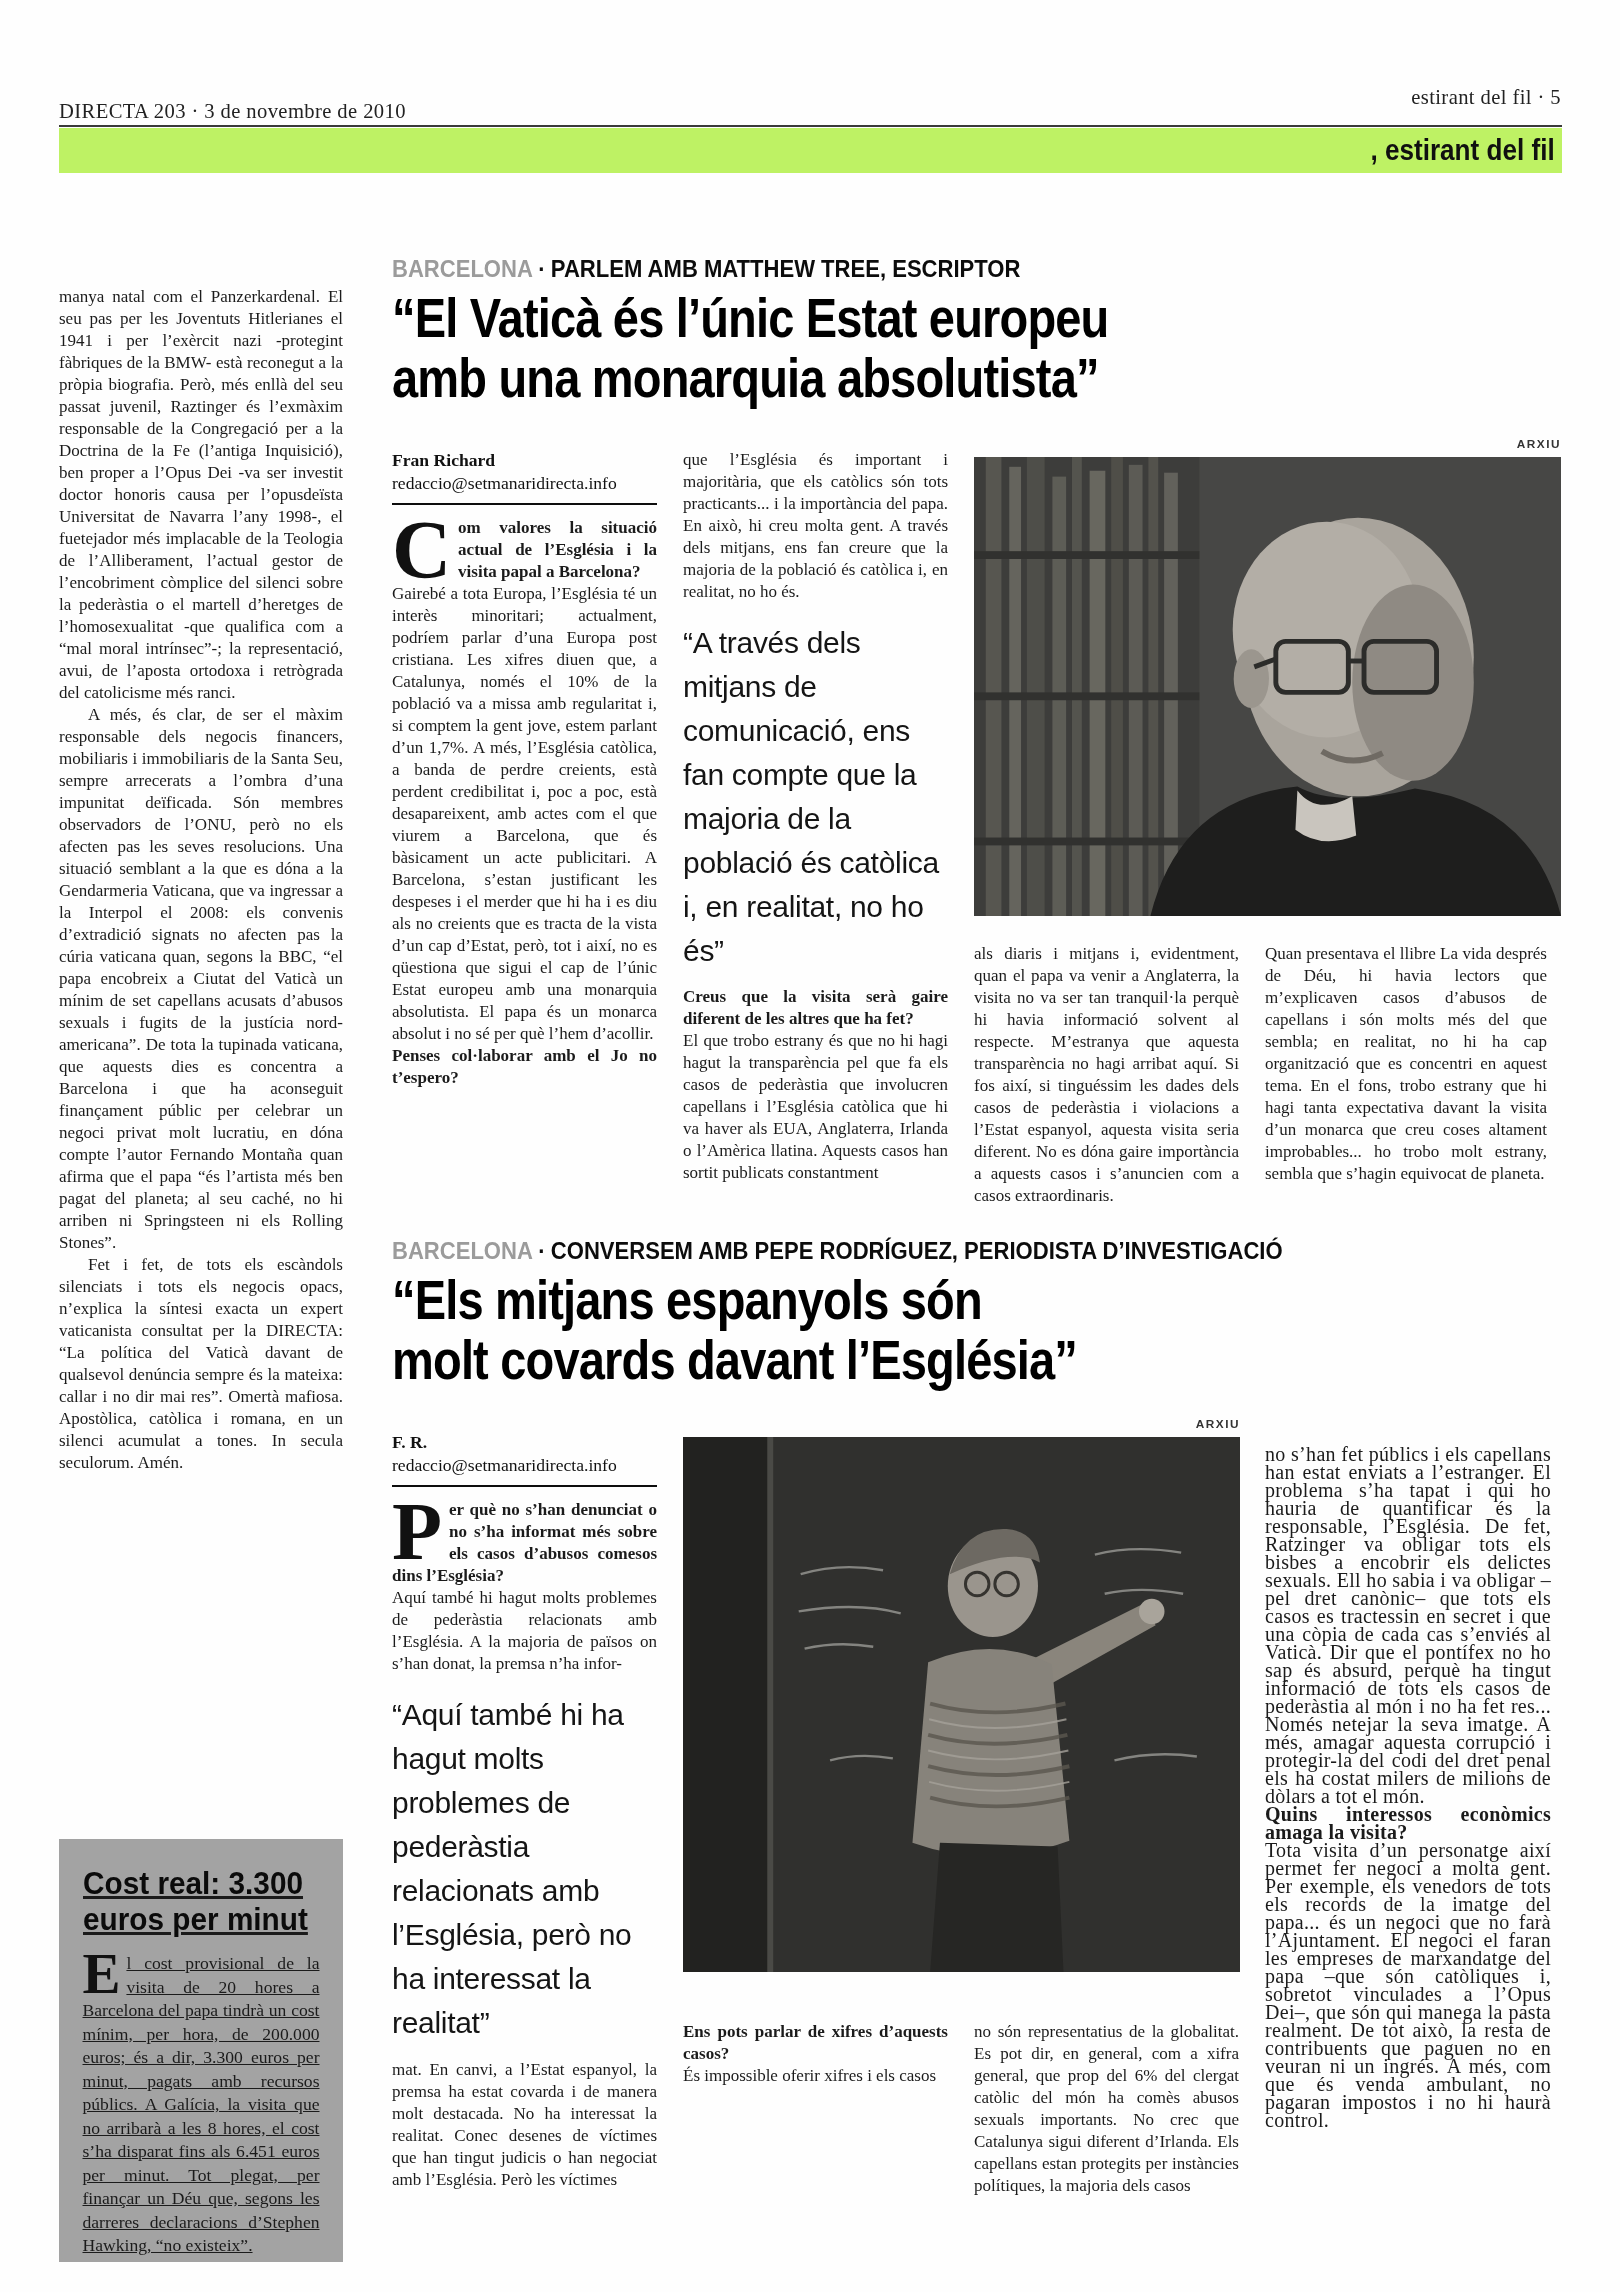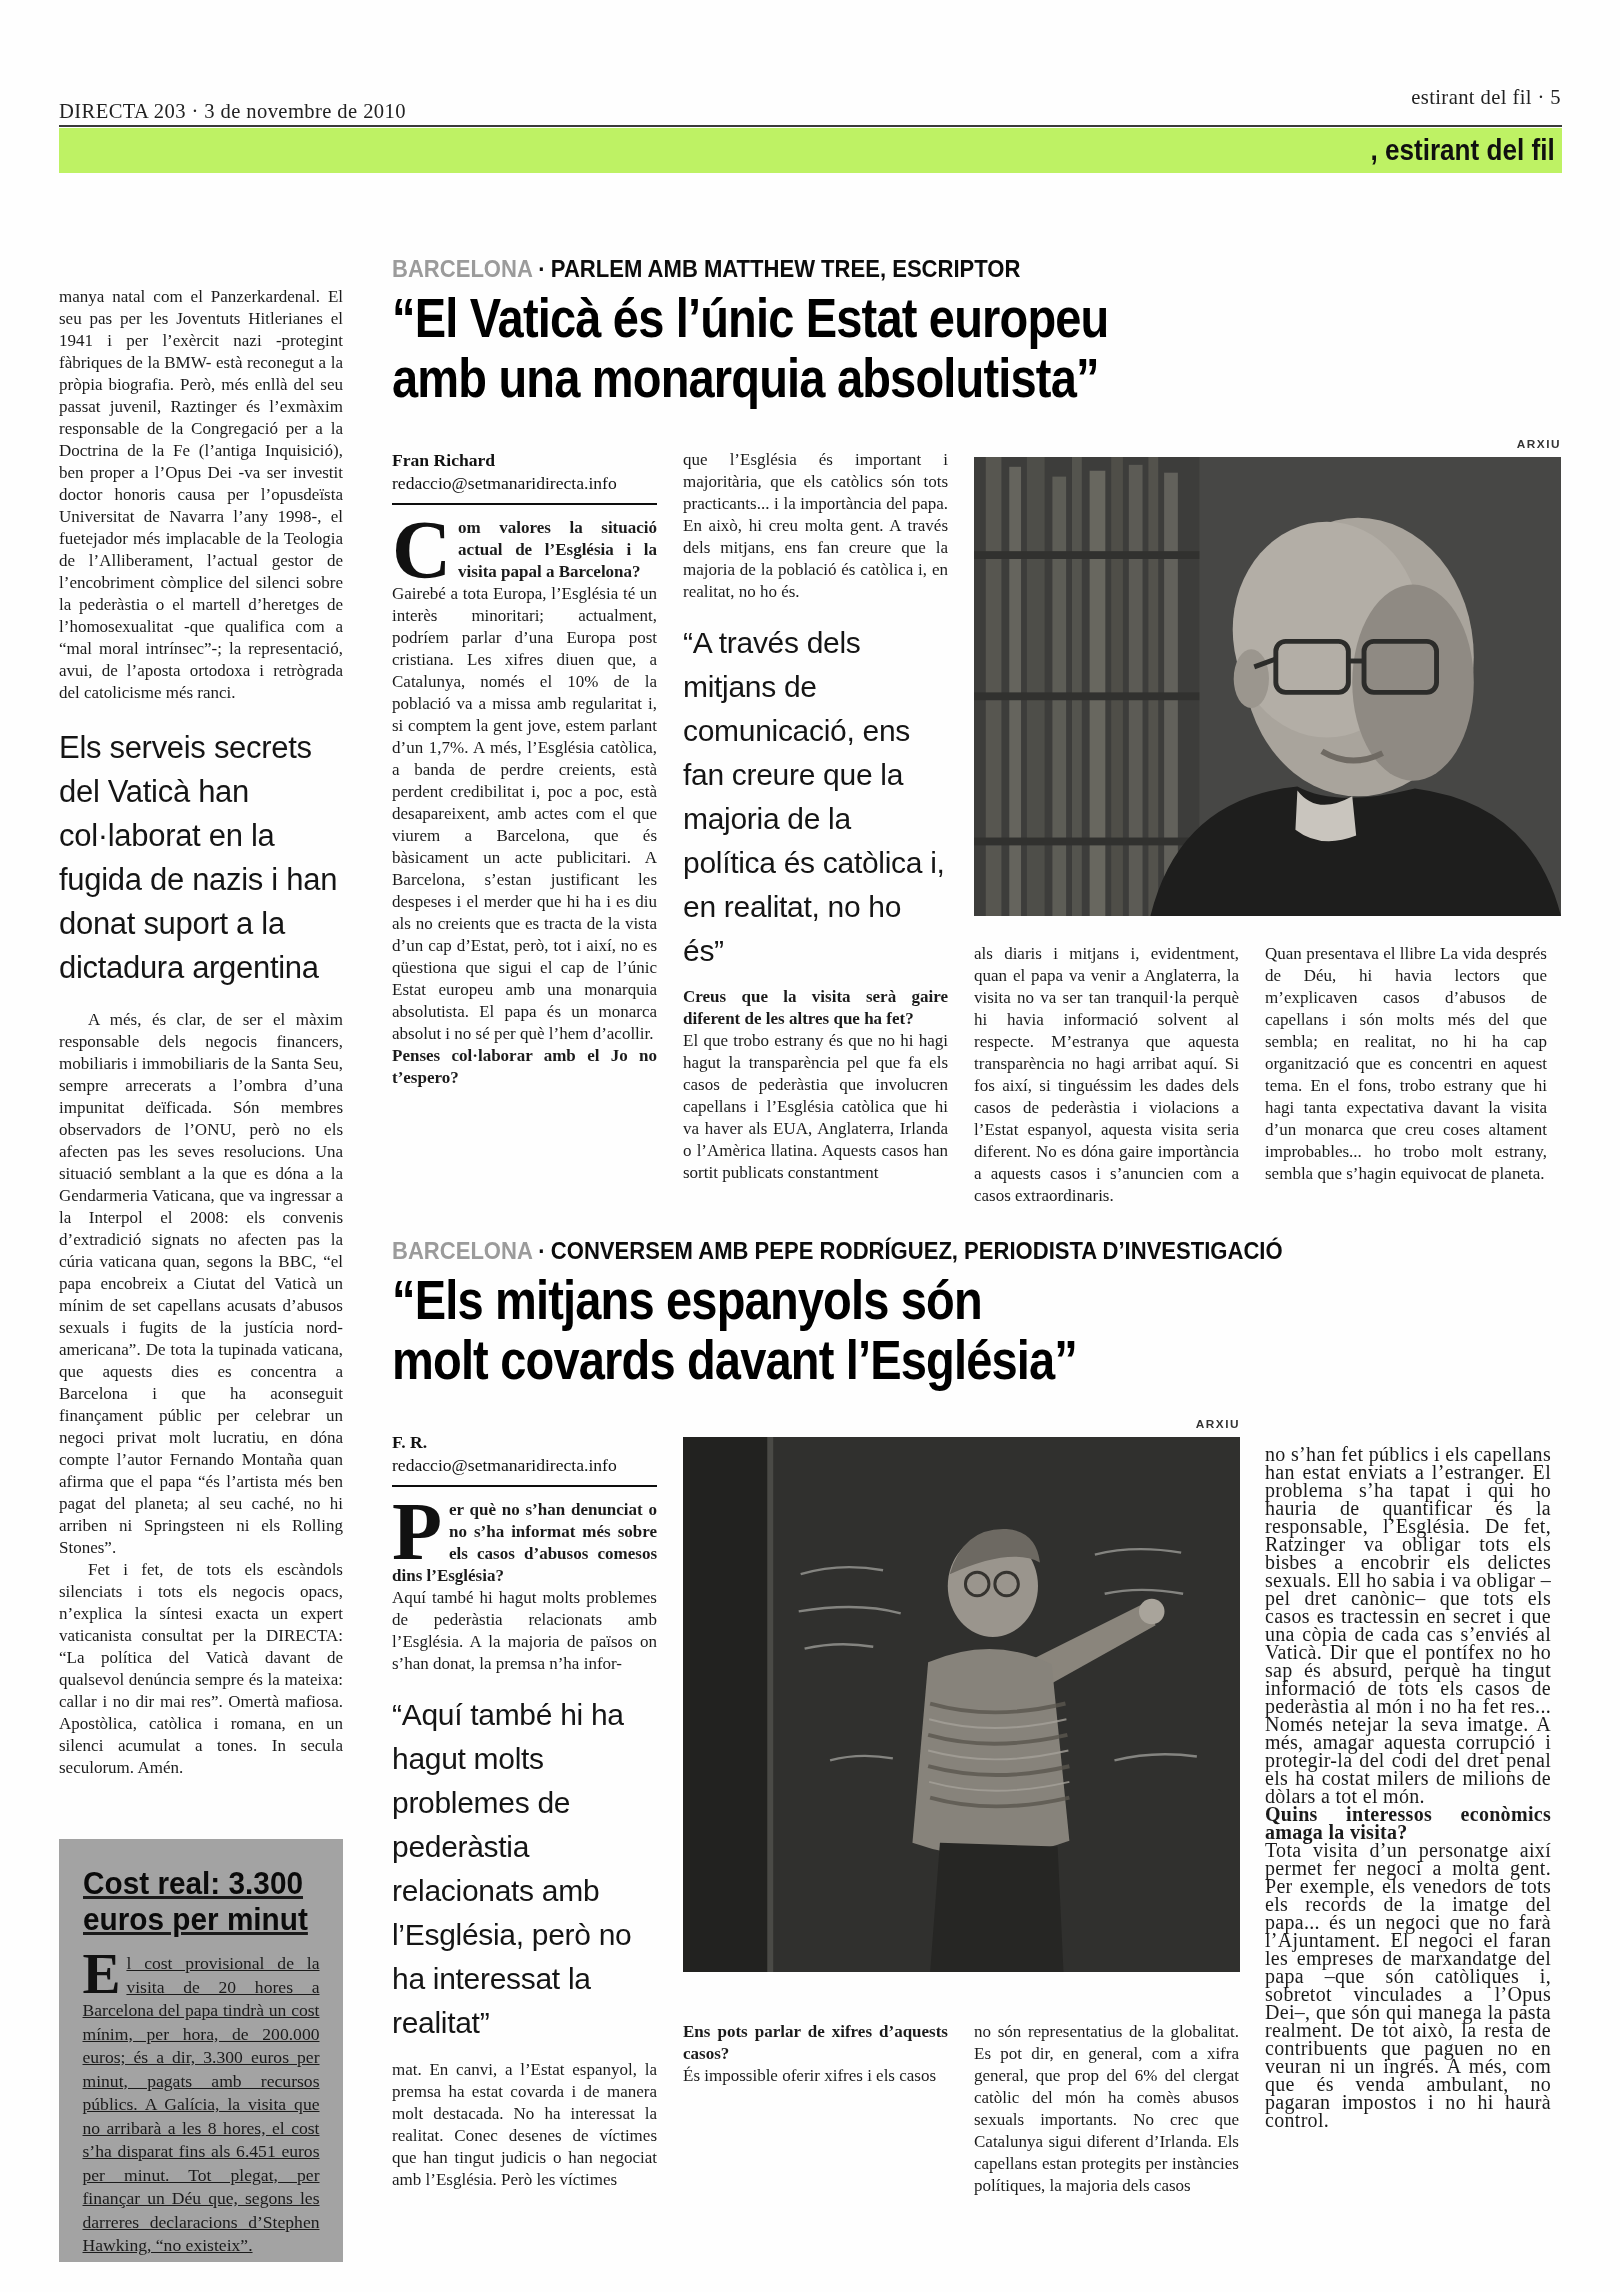--- a/index.html
+++ b/index.html
@@ -66,21 +66,20 @@
 
   <div class="abs masthead" style="left:59px;top:100px;width:784px;">DIRECTA 203  ·  3 de novembre de 2010</div>
   <div class="abs masthead masthead-right" style="left:1071px;top:86px;width:490px;">estirant del fil · 5</div>
   <div class="abs toprule" style="left:59px;top:125px;width:1503px;height:0;"></div>
   <div class="abs band" style="left:59px;top:128px;width:1503px;height:45px;">
     <span class="band-label">, estirant del fil</span>
   </div>
 
   <div class="abs bt" style="left:59px;top:286px;width:284px;height:1535px;overflow:hidden;">
     <p>manya natal com el Panzerkardenal. El seu pas per les Joventuts Hitlerianes el 1941 i per l’exèrcit nazi -protegint fàbriques de la BMW- està reconegut a la pròpia biografia. Però, més enllà del seu passat juvenil, Raztinger és l’exmàxim responsable de la Congregació per a la Doctrina de la Fe (l’antiga Inquisició), ben proper a l’Opus Dei -va ser investit doctor honoris causa per l’opusdeïsta Universitat de Navarra l’any 1998-, el fuetejador més implacable de la Teologia de l’Alliberament, l’actual gestor de l’encobriment còmplice del silenci sobre la pederàstia o el martell d’heretges de l’homosexualitat -que qualifica com a “mal moral intrínsec”-; la representació, avui, de l’aposta ortodoxa i retrògrada del catolicisme més ranci.</p>
-    <div class="pullquote pq-left" style="margin:21.6px 0 19.6px 0;">Els serveis secrets del Vaticà han col·laborat en la fugida de nazis i han donat suport a la dictadura argentina</div>
     <p class="ind">A més, és clar, de ser el màxim responsable dels negocis financers, mobiliaris i immobiliaris de la Santa Seu, sempre arrecerats a l’ombra d’una impunitat deïficada. Són membres observadors de l’ONU, però no els afecten pas les seves resolucions. Una situació semblant a la que es dóna a la Gendarmeria Vaticana, que va ingressar a la Interpol el 2008: els convenis d’extradició signats no afecten pas la cúria vaticana quan, segons la BBC, “el papa encobreix a Ciutat del Vaticà un mínim de set capellans acusats d’abusos sexuals i fugits de la justícia nord-americana”. De tota la tupinada vaticana, que aquests dies es concentra a Barcelona i que ha aconseguit finançament públic per celebrar un negoci privat molt lucratiu, en dóna compte l’autor Fernando Montaña quan afirma que el papa “és l’artista més ben pagat del planeta; al seu caché, no hi arriben ni Springsteen ni els Rolling Stones”.</p>
     <p class="ind">Fet i fet, de tots els escàndols silenciats i tots els negocis opacs, n’explica la síntesi exacta un expert vaticanista consultat per la DIRECTA: “La política del Vaticà davant de qualsevol denúncia sempre és la mateixa: callar i no dir mai res”. Omertà mafiosa. Apostòlica, catòlica i romana, en un silenci acumulat a tones. In secula seculorum. Amén.</p>
   </div>
 
   <div class="abs costbox" style="left:59px;top:1839px;width:284px;height:423px;">
     <div class="costbox-title">
       <div>Cost real: 3.300</div>
       <div>euros per minut</div>
     </div>
     <div class="costbox-body">
@@ -102,21 +101,21 @@
       <div>redaccio@setmanaridirecta.info</div>
       <div class="byline-rule"></div>
     </div>
     <p class="q"><span class="dropcap">C</span><span>om valores la situació actual de l’Església i la visita papal a Barcelona?</span></p>
     <p>Gairebé a tota Europa, l’Església té un interès minoritari; actualment, podríem parlar d’una Europa post cristiana. Les xifres diuen que, a Catalunya, només el 10% de la població va a missa amb regularitat i, si comptem la gent jove, estem parlant d’un 1,7%. A més, l’Església catòlica, a banda de perdre creients, està perdent credibilitat i, poc a poc, està desapareixent, amb actes com el que viurem a Barcelona, que és bàsicament un acte publicitari. A Barcelona, s’estan justificant les despeses i el merder que hi ha i es diu als no creients que es tracta de la vista d’un cap d’Estat, però, tot i així, no es qüestiona que sigui el cap de l’únic Estat europeu amb una monarquia absolutista. El papa és un monarca absolut i no sé per què l’hem d’acollir.</p>
     <p class="q">Penses col·laborar amb el Jo no t’espero?</p>
   </div>
 
   <div class="abs bt" style="left:683px;top:449px;width:265px;">
     <p>que l’Església és important i majoritària, que els catòlics són tots practicants... i la importància del papa. En això, hi creu molta gent. A través dels mitjans, ens fan creure que la majoria de la població és catòlica i, en realitat, no ho és.</p>
-    <div class="pullquote">“A través dels mitjans de comunicació, ens fan creure que la majoria de la política és catòlica i, en realitat, no ho és”</div>
+    <div class="pullquote">“A través dels mitjans de comunicació, ens fan compte que la majoria de la població és catòlica i, en realitat, no ho és”</div>
     <p class="q">Creus que la visita serà gaire diferent de les altres que ha fet?</p>
     <p>El que trobo estrany és que no hi hagi hagut la transparència pel que fa els casos de pederàstia que involucren capellans i l’Església catòlica que hi va haver als EUA, Anglaterra, Irlanda o l’Amèrica llatina. Aquests casos han sortit publicats constantment</p>
   </div>
 
   <div class="abs credit" style="left:974px;top:437px;width:587px;">ARXIU</div>
   <div class="abs photo" style="left:974px;top:457px;width:587px;height:459px;">
     <svg viewBox="0 0 599 468" preserveAspectRatio="none">
       <rect width="599" height="468" fill="#474745"></rect>
 
       <g opacity="0.85">

